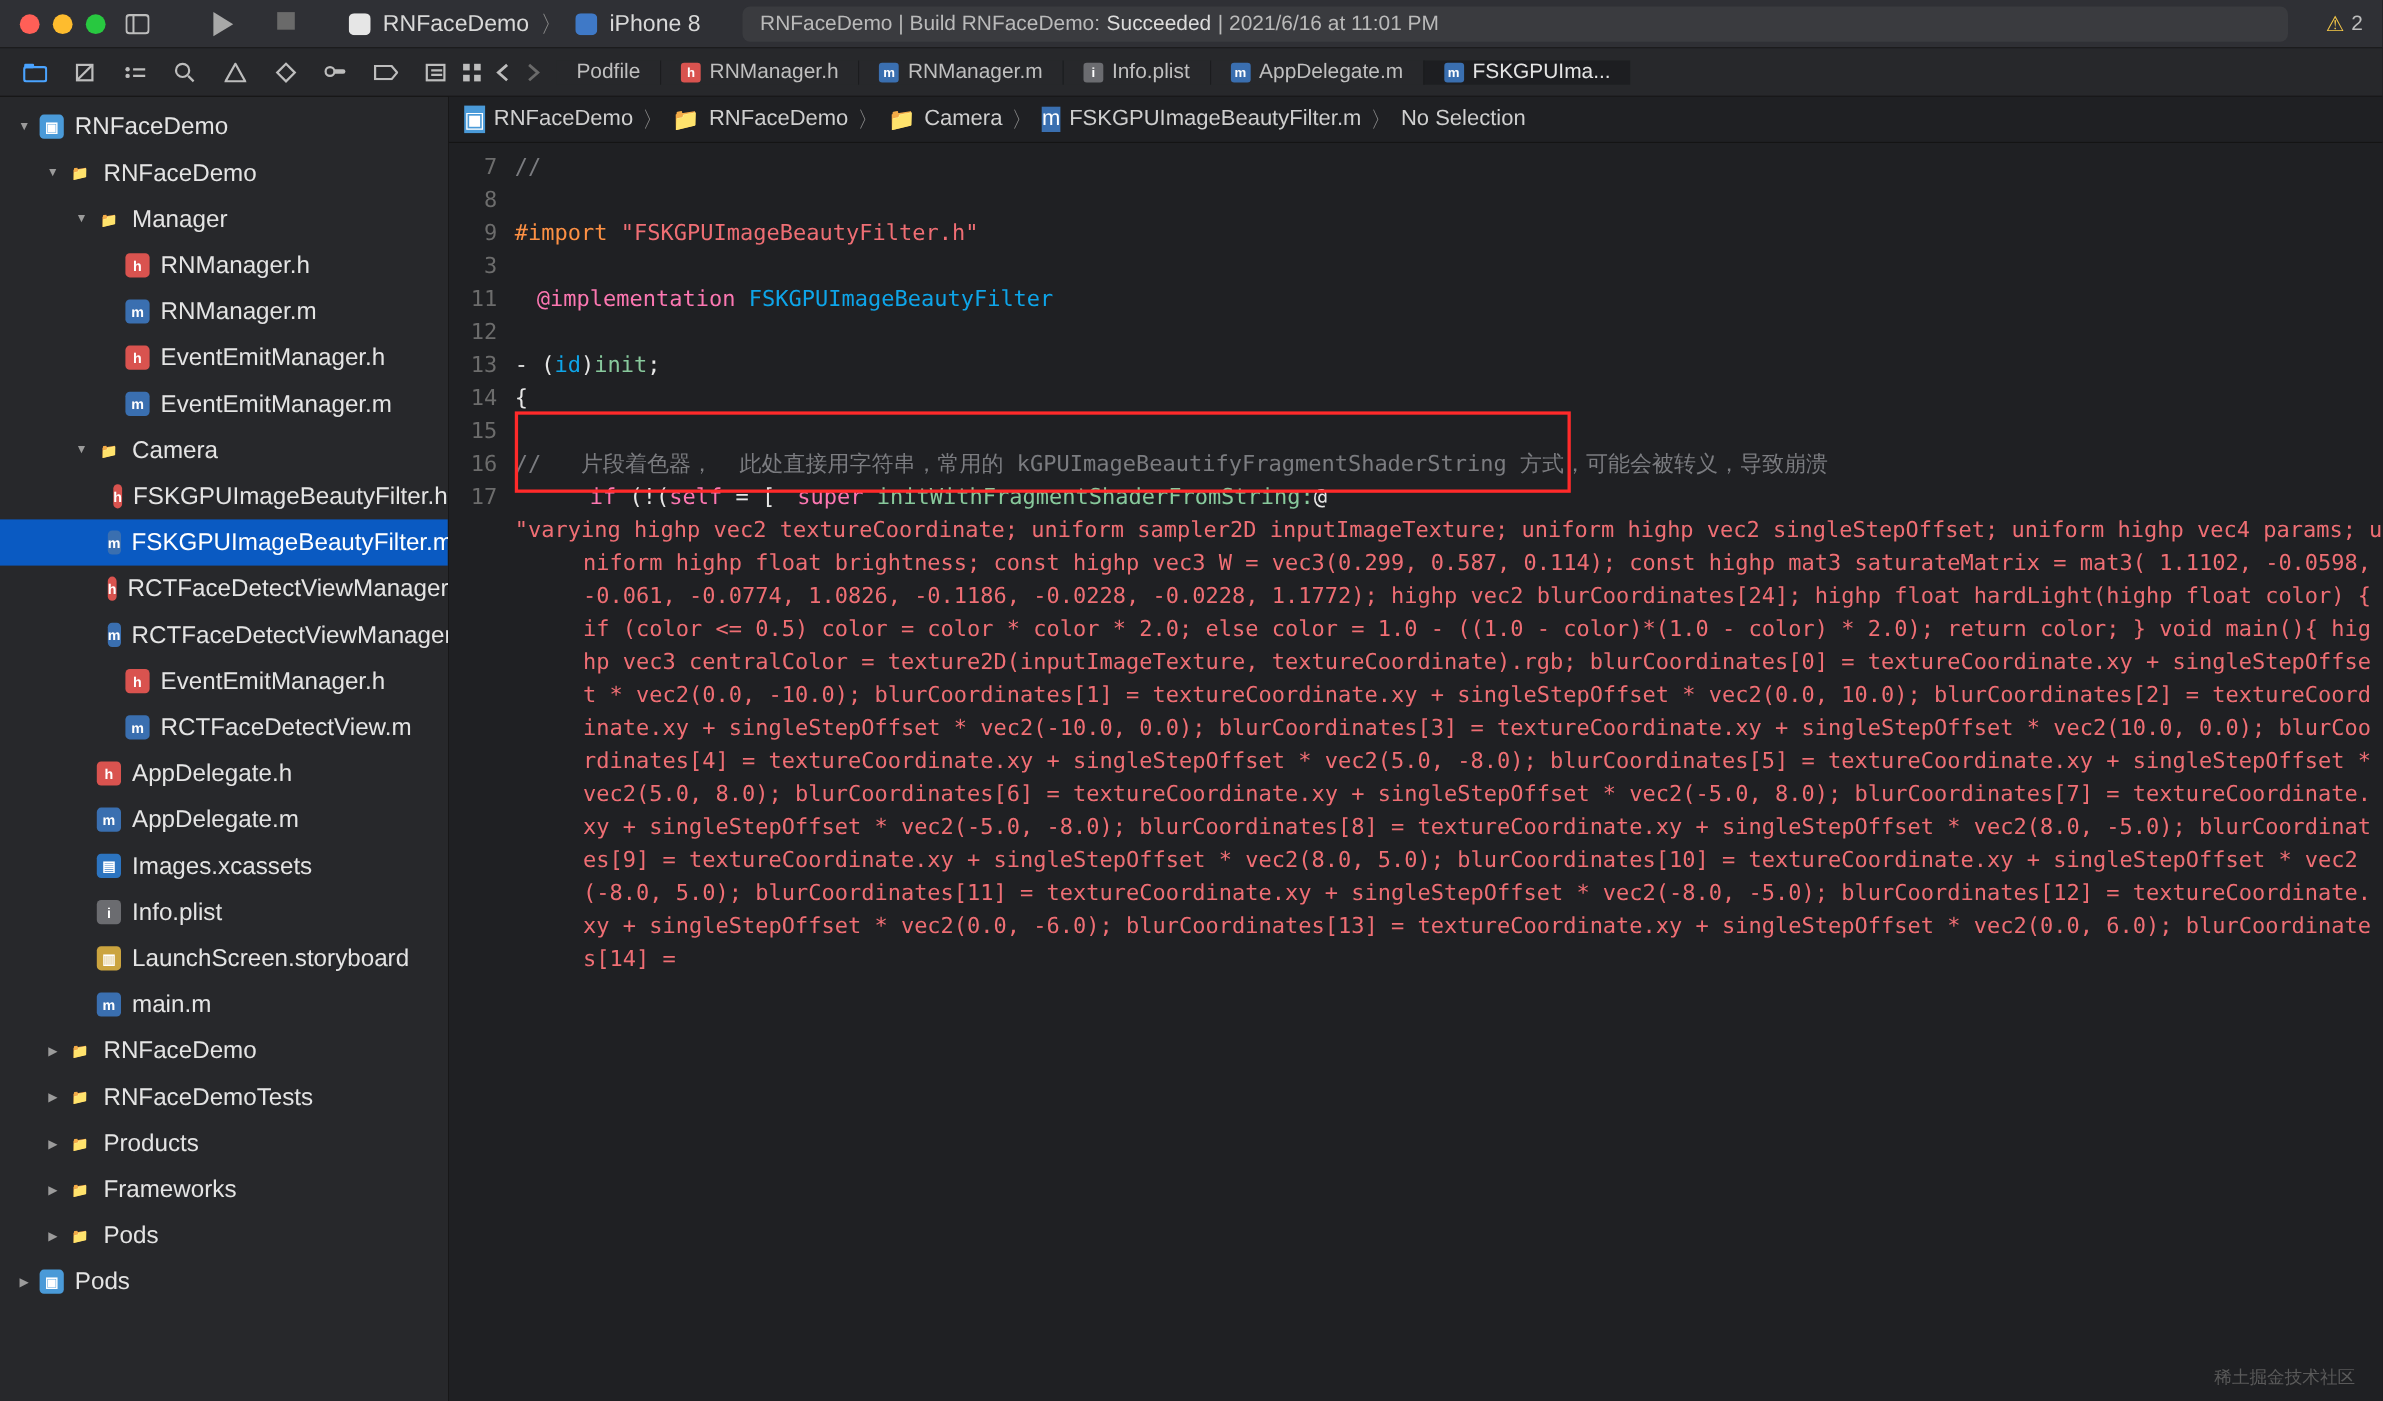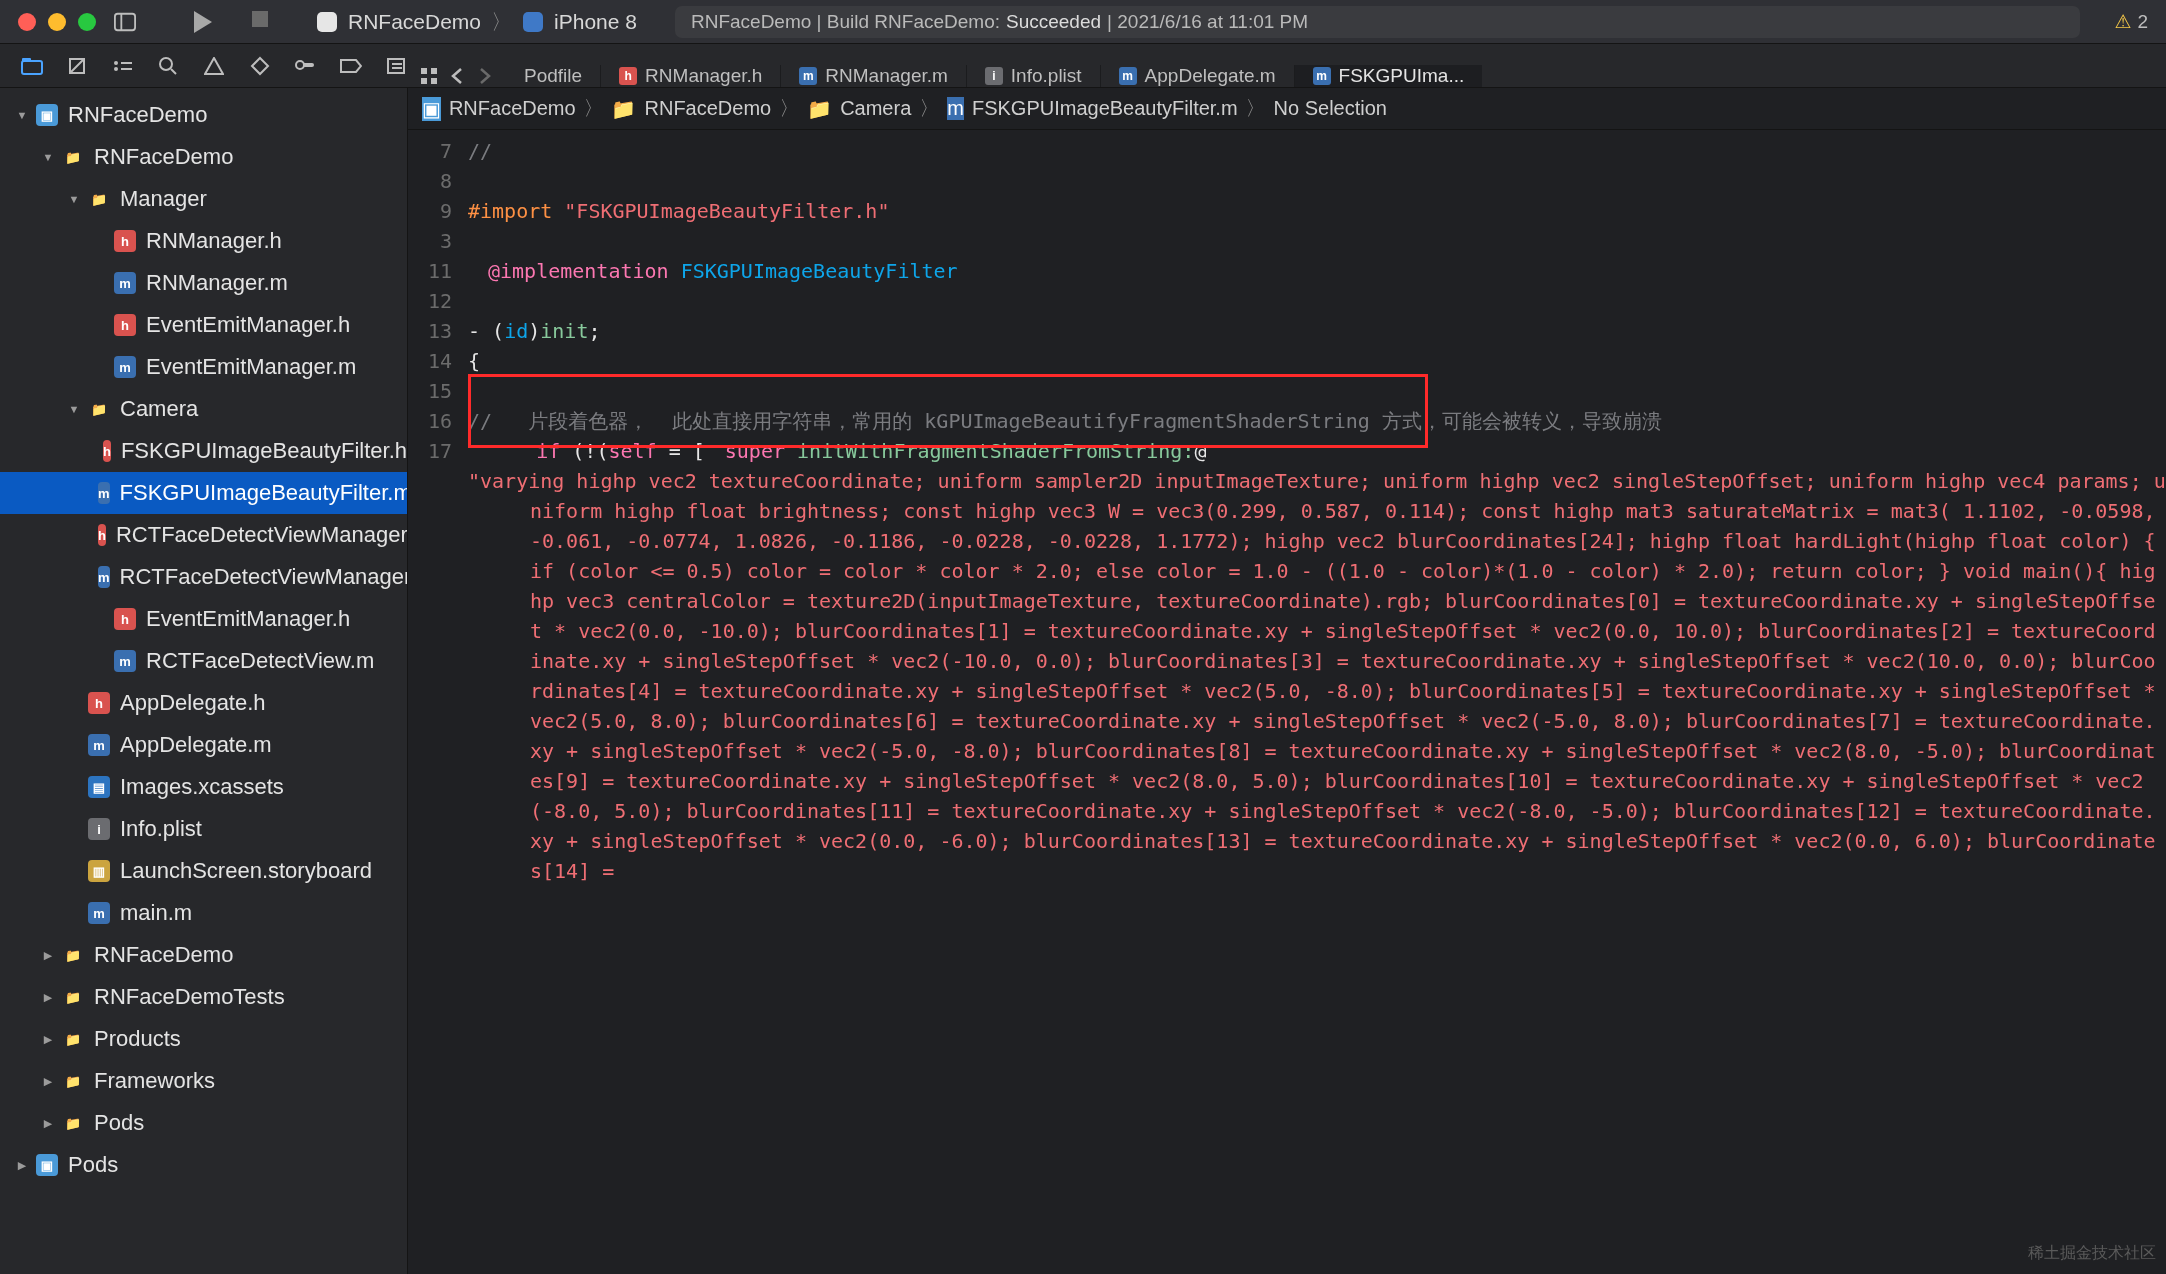--- a/index.html
+++ b/index.html
@@ -58,21 +58,21 @@
 .nav-toolbar {
   height: 44px;
   background: #27282b;
   display:flex;
   align-items:stretch;
   border-bottom:1px solid #141414;
 }
 .nav-left { width: 408px; display:flex; align-items:center; gap:22px; padding-left:20px; }
 .nav-left .ic { width:24px; height:24px; color:#bdbdbd; display:flex; align-items:center; justify-content:center; }
 .nav-left .ic.active { color:#4aa3ff; }
-.nav-right { flex:1; display:flex; align-items:flex-end; }
+.nav-right { flex:1; display:flex; align-items:center; }
 .jumpbar { display:flex; align-items:center; padding:0 10px; gap:6px; }
 .jb-icon { width:22px; height:22px; color:#bdbdbd; display:flex; align-items:center; justify-content:center;}
 .tabs { flex:1; display:flex; }
 .tab {
   display:flex; align-items:center; gap:8px; padding:0 18px;
   color:#bfbfbf; font-size:19px; border-left:1px solid #1b1c1e;
   background:#27282b;
 }
 .tab:first-child { border-left:none; }
 .tab.active { background:#1d1e21; color:#e4e4e4; }
@@ -155,21 +155,21 @@
 .c-self { color:#fc77b1; }
 .c-class { color:#0ea5e9; }
 .c-func { color:#88c99c;margin-top:16px; }
 .c-plain { color:#e6e6e6; }
 .redbox {
   position:absolute;
   border:3px solid #ff2a2a;
   pointer-events:none;
 }
 .watermark {
-  position:absolute; right:10px; bottom:6px;
+  position:absolute; right:25px; bottom:6px;
   color:#5a5a5a; font-size:16px; font-family:sans-serif;
 }
 svg { display:block; }
 </style>
 </head>
 <body>
 
 <div class="window">
 
   <div class="titlebar">

